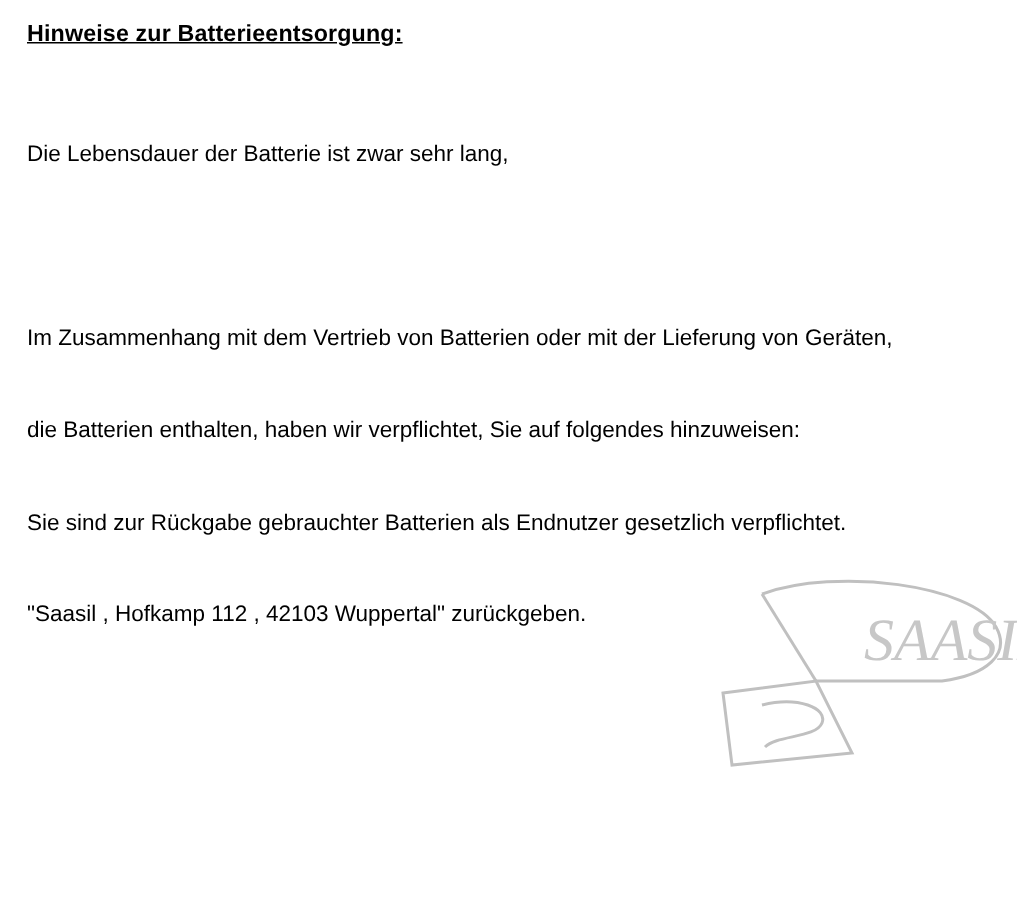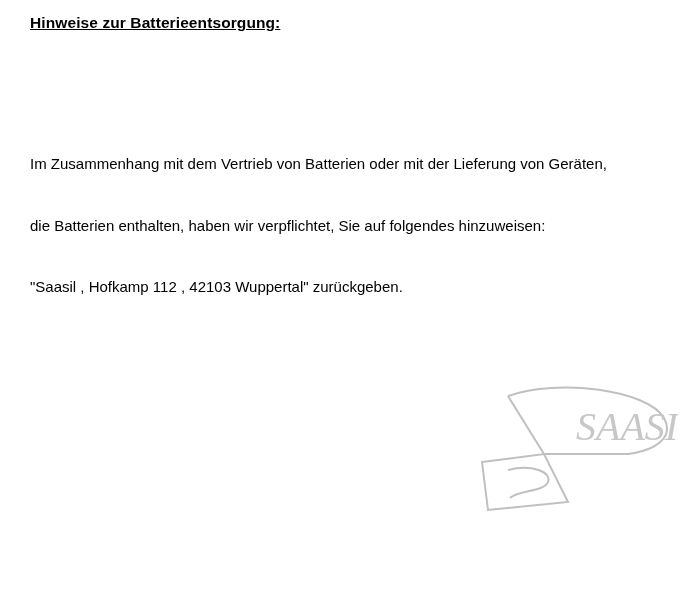--- a/index.html
+++ b/index.html
@@ -13,21 +13,21 @@
     overflow: hidden;
     font-family: "Liberation Sans", sans-serif;
     color: #000000;
     position: relative;
   }
   .page {
     position: relative;
     width: 684px;
     height: 532px;
     box-sizing: border-box;
-    padding: 14px 18px 0 30px;
+    padding: 14px 18px 0 18px;
   }
   .title {
     font-size: 15.5px;
     font-weight: bold;
     text-decoration: underline;
     margin: 0 0 20px 0;
     letter-spacing: 0.1px;
   }
   .para {
     font-size: 15px;
@@ -48,25 +48,27 @@
   }
 </style>
 </head>
 <body>
 
 <div class="page">
 
   <h1 class="title">Hinweise zur Batterieentsorgung:</h1>
 
   <p class="para">
+    <span class="line">Die Lebensdauer der Batterie ist zwar sehr lang,</span>
   </p>
 
   <p class="para">
     <span class="line">Im Zusammenhang mit dem Vertrieb von Batterien oder mit der Lieferung von Geräten,</span>
     <span class="line">die Batterien enthalten, haben wir verpflichtet, Sie auf folgendes hinzuweisen:</span>
+    <span class="line">Sie sind zur Rückgabe gebrauchter Batterien als Endnutzer gesetzlich verpflichtet.</span>
     <span class="line">"Saasil , Hofkamp 112 , 42103 Wuppertal" zurückgeben.</span>
   </p>
 
   <svg class="watermark" viewBox="0 0 230 130">
     <g fill="none" stroke="#c0c0c0" stroke-width="2">
       <path d="M60 12 C110 -6 200 6 216 34 C226 52 210 66 180 70 L96 70"></path>
       <path d="M96 70 L60 12"></path>
       <path d="M34 78 L96 70 L120 118 L40 126 Z"></path>
       <path d="M60 86 C84 80 104 88 100 98 C96 108 70 106 62 114"></path>
     </g>

